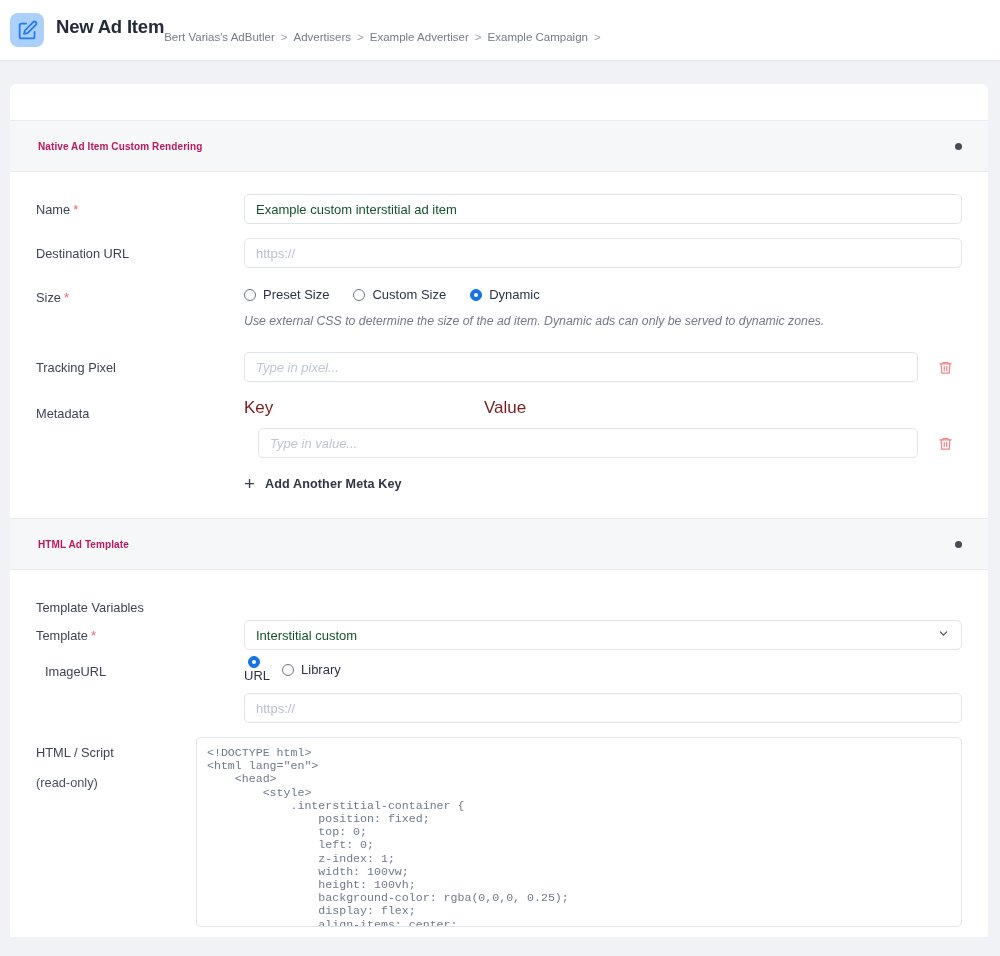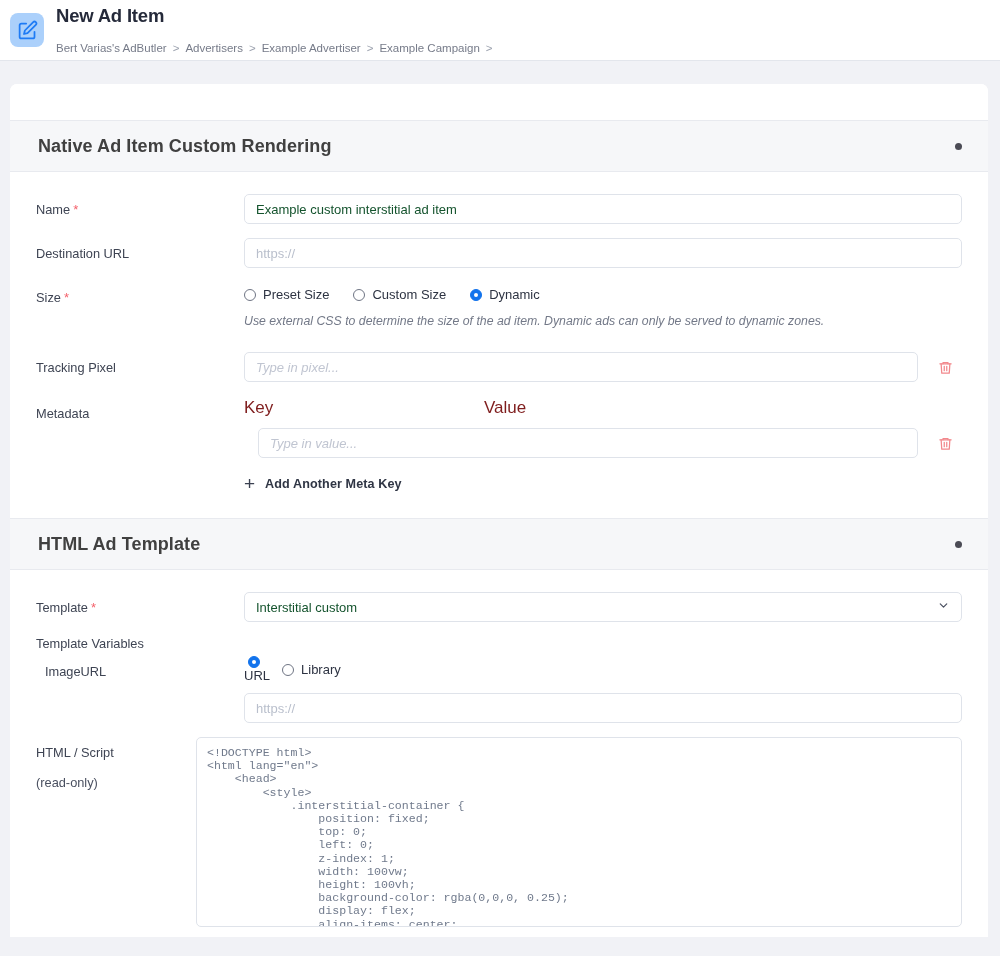--- a/index.html
+++ b/index.html
@@ -19,21 +19,21 @@
     border-bottom: 1px solid #e3e6ec;
     display: flex; align-items: center;
   }
   .app-icon {
     width: 34px; height: 34px; margin-left: 10px; margin-right: 12px;
     border-radius: 8px; background: #abd0fb;
     display: flex; align-items: center; justify-content: center;
     flex: none;
   }
   .app-icon svg { display: block; }
-  .titleblock { display: flex; flex-direction: column; justify-content: flex-start; }
+  .titleblock { display: flex; justify-content: flex-start; }
   .page-title {
     font-size: 18.5px; font-weight: bold; color: #252a3a;
     line-height: 22px; letter-spacing: -0.2px;
   }
   .breadcrumb {
     font-size: 11.5px; color: #767b89; line-height: 16px; margin-top: 13px;
     display: flex; align-items: center; flex-wrap: nowrap;
   }
   .crumb { white-space: nowrap; }
   .crumb-sep { margin: 0 6px; color: #9aa0ad; }
@@ -49,21 +49,21 @@
 
   .section-head {
     height: 52px;
     background: #f6f7f9;
     border-top: 1px solid #e8eaef;
     border-bottom: 1px solid #e8eaef;
     display: flex; align-items: center; justify-content: space-between;
     padding: 0 26px 0 28px;
   }
   .section-title {
-    font-size: 18px; font-weight: bold; color: #404040; letter-spacing: 0.1px;
+    font-size: 10px; font-weight: bold; color: #be185d; letter-spacing: 0.1px;
   }
   .collapse-dot {
     width: 7px; height: 7px; border-radius: 50%; background: #4b4b55;
   }
 
   .section-body { padding: 0 26px 0 26px; background: #fff; }
 
   
   .row { display: flex; align-items: flex-start; }
   .lbl {
@@ -273,38 +273,38 @@
 
     </div>
 
     <div class="section-head">
       <div class="section-title">HTML Ad Template</div>
       <div class="collapse-dot"></div>
     </div>
 
     <div class="section-body" style="padding-top:22px;padding-bottom:10px;">
 
+      <div class="row" style="margin-bottom:4px;">
+        <div class="lbl" style="width:100%;padding-left:-4px;">Template Variables</div>
+      </div>
+
       <div class="row" style="margin-bottom:6px;">
         <div class="lbl">
           <span>Template</span><span class="req">*</span>
         </div>
         <div class="ctrl">
           <div class="select-wrap">
             <input class="inp" type="text" readonly="" value="Interstitial custom" style="">
             <span class="chev">
               <svg width="13" height="13" viewBox="0 0 24 24" fill="none" stroke="#4a5060" stroke-width="2.2" stroke-linecap="round" stroke-linejoin="round">
                 <path d="M6 9l6 6 6-6"></path>
               </svg>
             </span>
           </div>
         </div>
-      </div>
-
-      <div class="row" style="margin-bottom:4px;">
-        <div class="lbl" style="width:100%;padding-left:-4px;">Template Variables</div>
       </div>
 
       <div class="row" style="margin-bottom:14px;">
         <div class="lbl" style="padding-left:9px;">ImageURL</div>
         <div class="ctrl">
           <div class="radio-line" style="padding-top:0;">
             <label class="radio-opt" style="margin-right:12px;flex-direction:column;">
               <span class="rd on"></span>
               <span class="radio-lbl">URL</span>
             </label>

